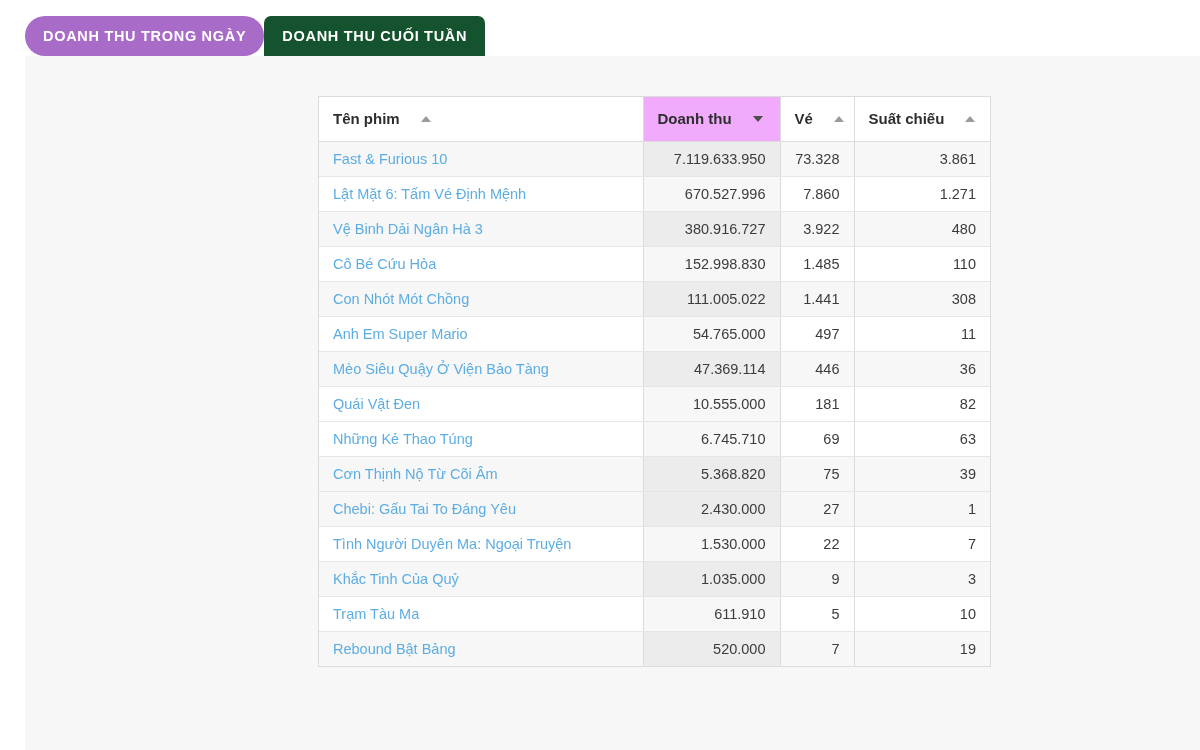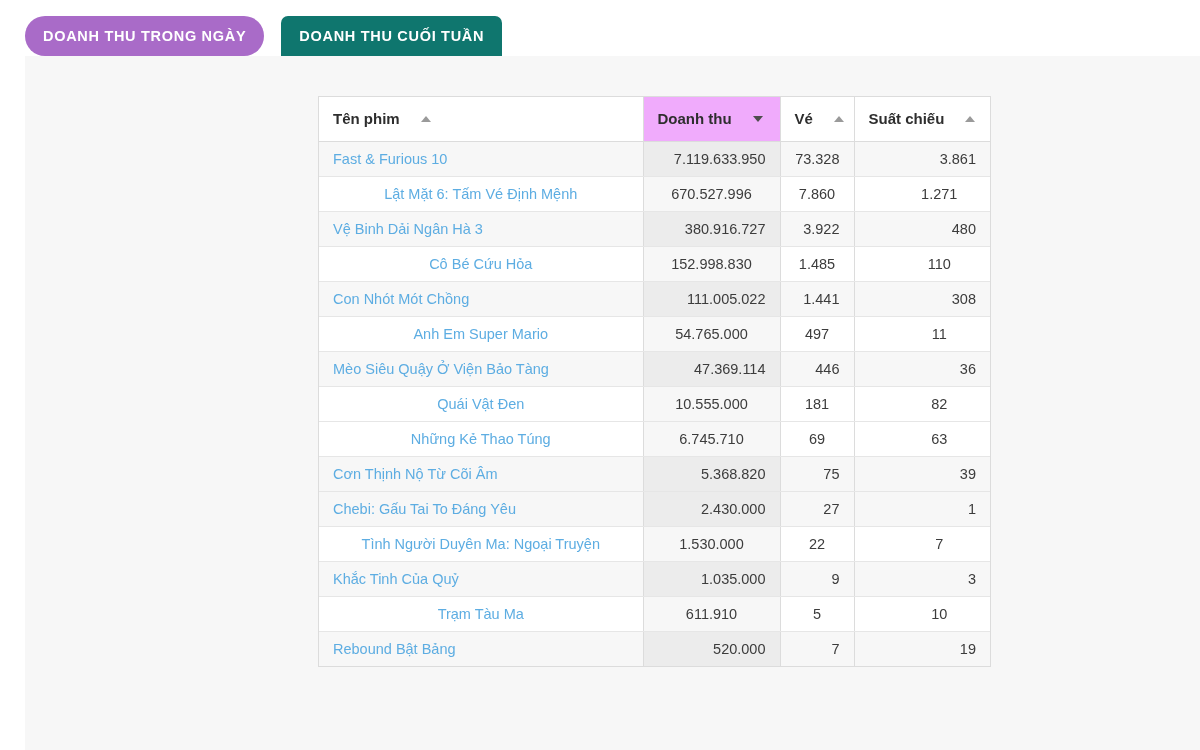--- a/index.html
+++ b/index.html
@@ -44,22 +44,22 @@
     border-radius: 7px 7px 0 0;
     color: #ffffff;
     font-size: 14.5px;
     font-weight: bold;
     letter-spacing: 0.7px;
     text-transform: uppercase;
     cursor: pointer;
     user-select: none;
     box-sizing: border-box;
   }
-  .tab.inactive { background: #a96bc8; margin-right: 17px; border-radius: 20px; }
-  .tab.active   { background: #0f766e; }
+  .tab.inactive { background: #a96bc8; margin-right: 0; border-radius: 20px; }
+  .tab.active   { background: #14532d; }
 
   
   .panel {
     position: absolute;
     left: 25px;
     top: 56px;
     width: 1175px;
     height: 694px;
     background: #f7f7f7;
     overflow: hidden;
@@ -128,21 +128,21 @@
     white-space: nowrap;
     overflow: hidden;
     text-overflow: ellipsis;
     box-sizing: border-box;
     font-size: 14.5px;
   }
   table.revenue tbody td:last-child { border-right: none; padding-left: 48px; }
   table.revenue tbody tr:last-child td { border-bottom: none; }
 
   table.revenue tbody tr.odd  td { background: #f7f7f7; }
-  table.revenue tbody tr.even td { background: #ffffff; text-align: center; }
+  table.revenue tbody tr.even td { background: #ffffff; }
   table.revenue tbody tr.odd  td.sorted-col { background: #ececec; }
   table.revenue tbody tr.even td.sorted-col { background: #f7f7f7; }
 
   td.cell-name { text-align: left; }
   td.cell-num  { text-align: right; color: #3c3c3c; }
 
   a.movie-link {
     color: #5dade2;
     text-decoration: none;
     font-size: 14.5px;

